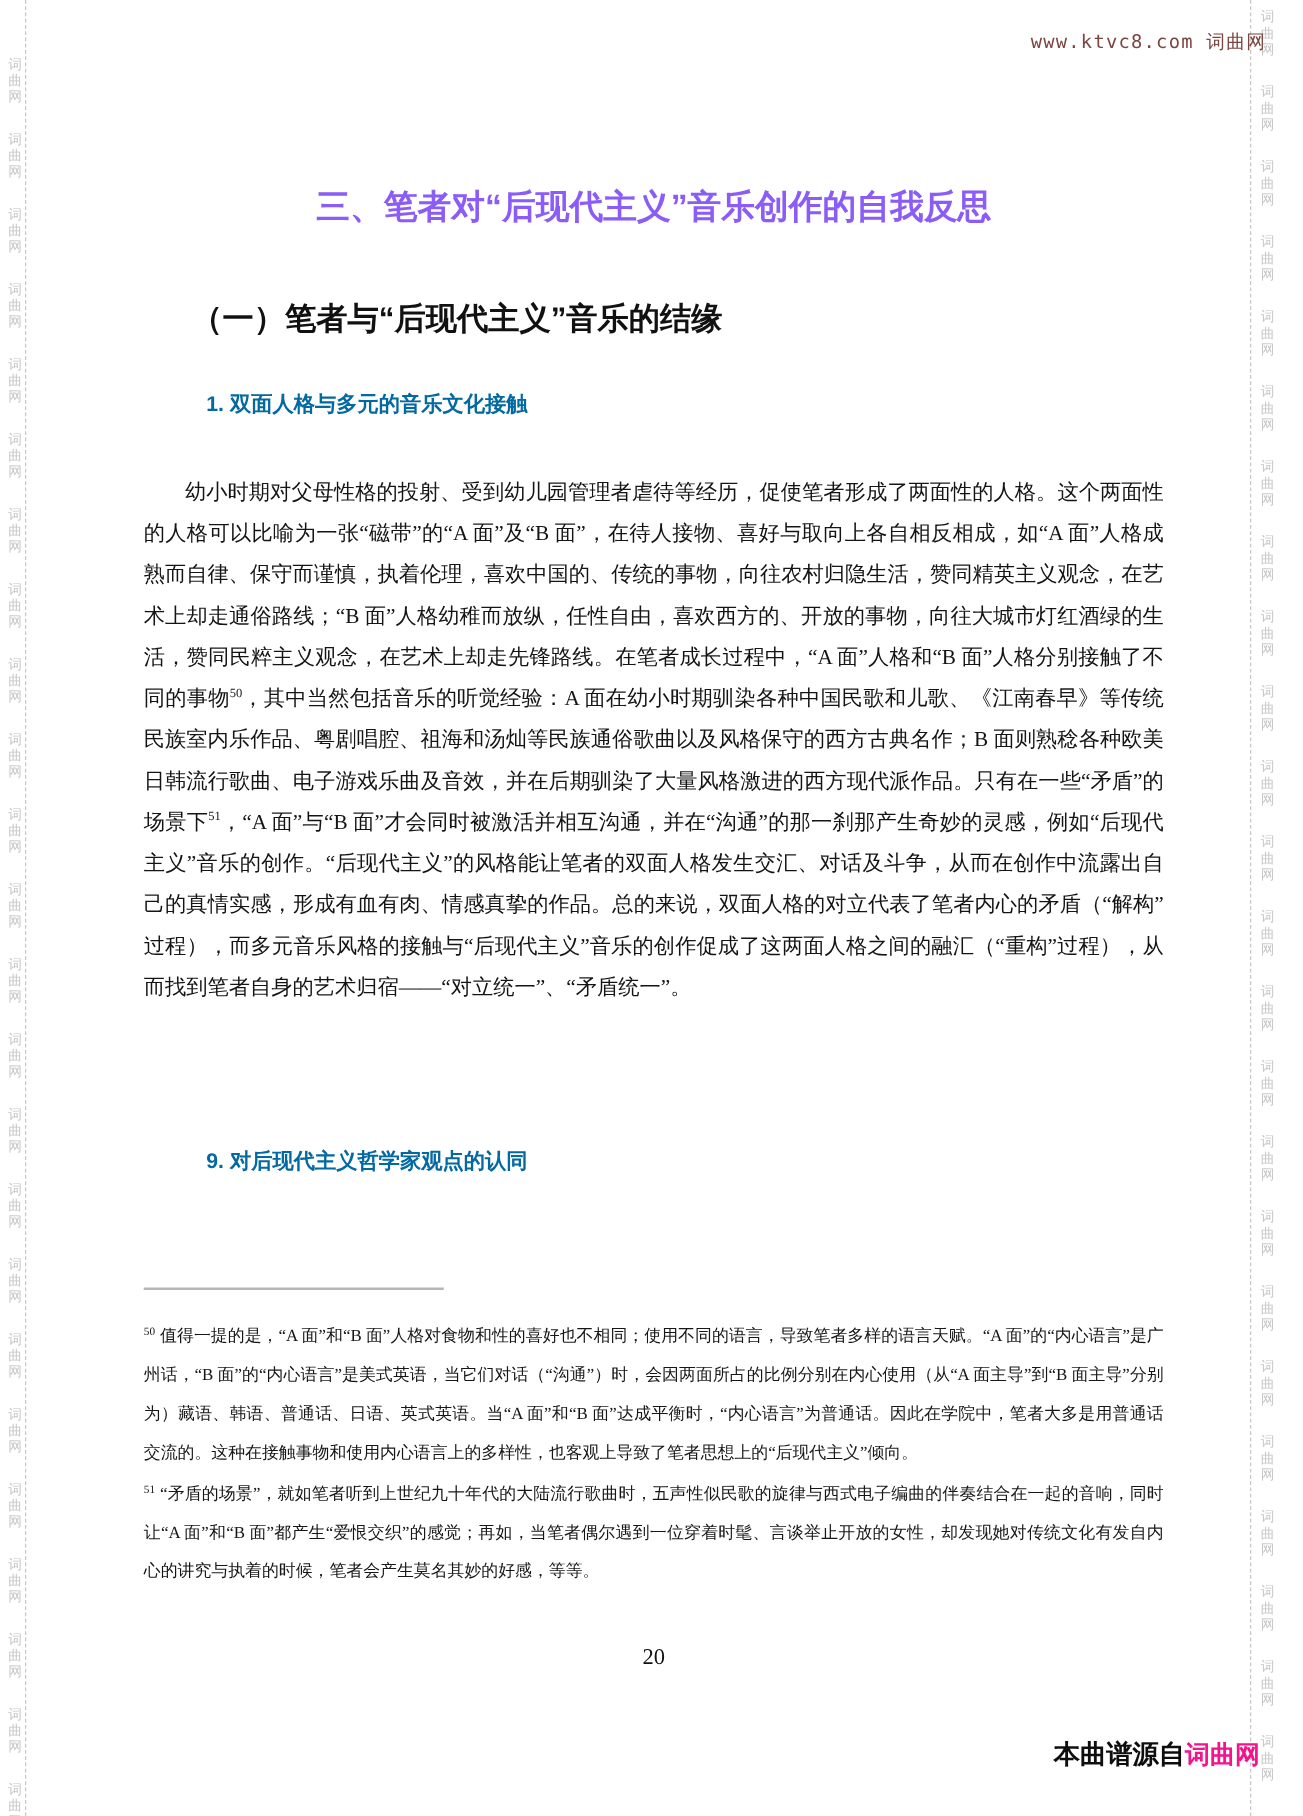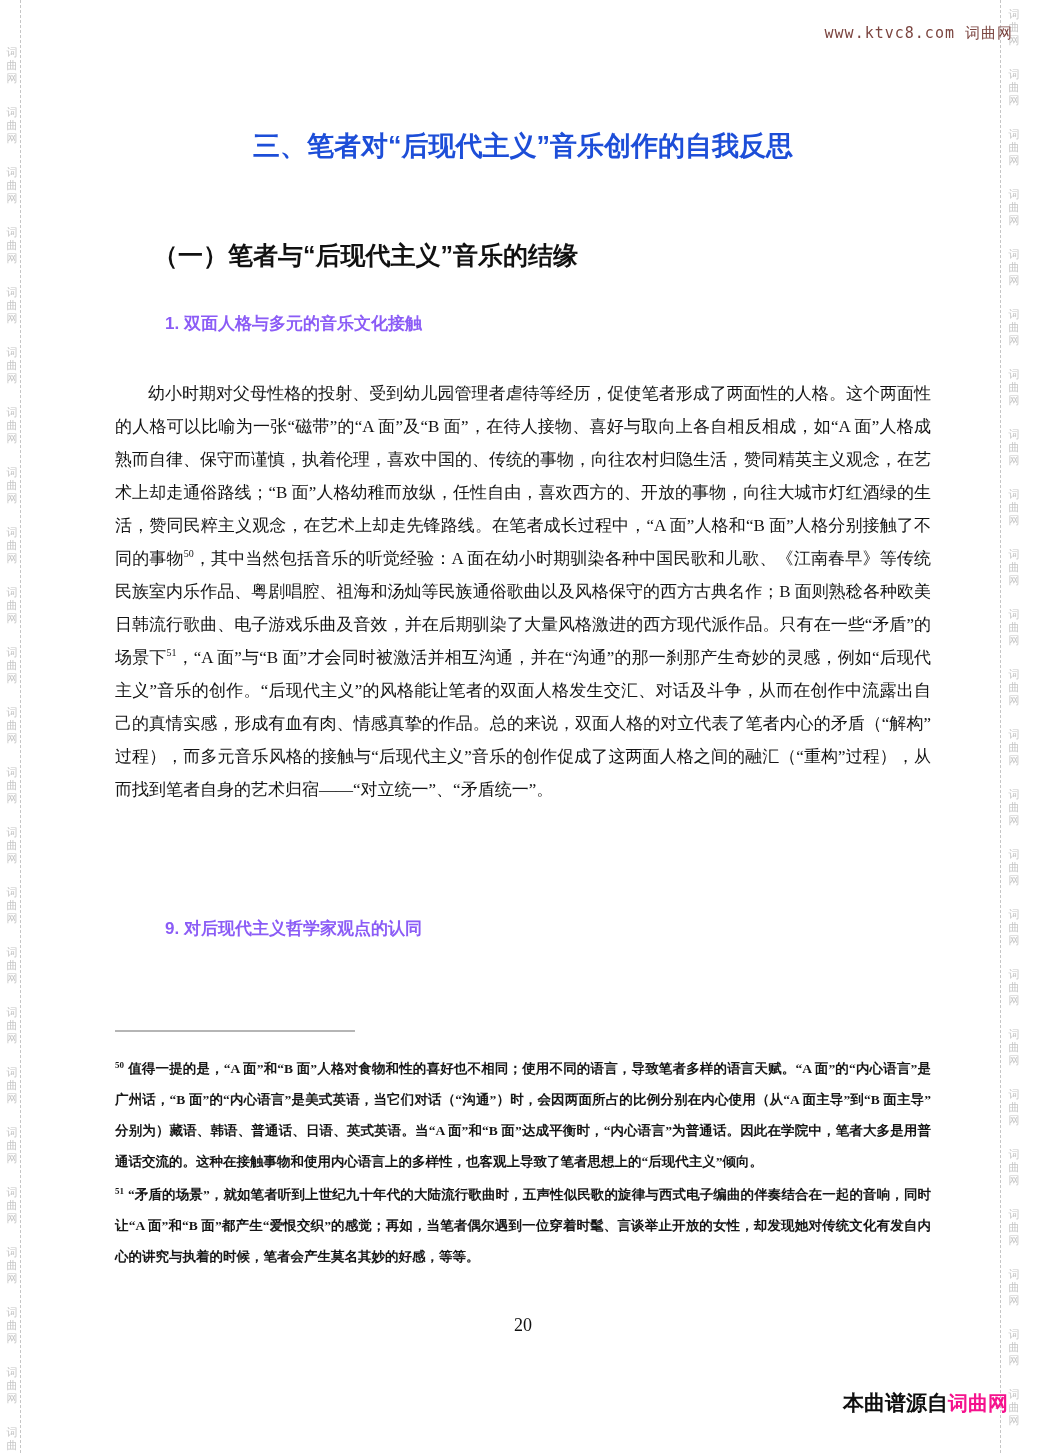--- a/index.html
+++ b/index.html
@@ -40,33 +40,33 @@
     font-family:"DejaVu Sans Mono","Liberation Mono",monospace;
     font-size:15px; letter-spacing:1px;
     color:#7b4540;
     white-space:nowrap;
   }
 
   
   .content { position:absolute; left:115px; top:0; width:816px; height:100%; }
 
   .doc-title {
-    position:absolute; top:129px; left:0; width:100%;
+    position:absolute; top:148px; left:0; width:100%;
     text-align:center;
     font-family:"Liberation Sans","DejaVu Sans",sans-serif;
-    font-weight:bold; font-size:27px; line-height:34px; color:#1d4ed8;
+    font-weight:bold; font-size:27px; line-height:34px; color:#8b5cf6;
   }
   .doc-subtitle {
     position:absolute; top:241px; left:38px;
     font-family:"Liberation Sans","DejaVu Sans",sans-serif;
     font-weight:bold; font-size:25px; line-height:28px; color:#111;
   }
   .sec-heading {
     font-family:"Liberation Sans","DejaVu Sans",sans-serif;
-    font-weight:bold; font-size:17px; line-height:22px; color:#8b5cf6;
+    font-weight:bold; font-size:17px; line-height:22px; color:#0369a1;
     position:absolute; left:50px; white-space:nowrap;
   }
   .sec-heading.s1 { top:313px; }
   .sec-heading.s2 { top:918px; }
 
   .body-para {
     position:absolute; left:0; width:816px;
     font-size:17px; line-height:33px; color:#141414;
     text-align:justify; text-indent:33px;
   }
@@ -80,21 +80,21 @@
   .fn-separator {
     position:absolute; top:1030px; left:0;
     width:240px; height:0;
     border-top:2px solid #b5b5b5;
   }
   .footnotes {
     position:absolute; top:1053px; left:0; width:816px;
     font-size:13.5px; line-height:31px; color:#161616;
     text-align:justify;
   }
-  .footnote { margin-bottom:2px;font-weight:bold; }
+  .footnote { margin-bottom:2px; }
   .footnote sup.fnref { font-size:9px; margin-right:4px; }
 
   .page-number {
     position:absolute; top:1315px; left:0; width:100%;
     text-align:center; font-size:18px; color:#111;
   }
 
   
   .footer {
     position:absolute; top:1389px; right:34px;

